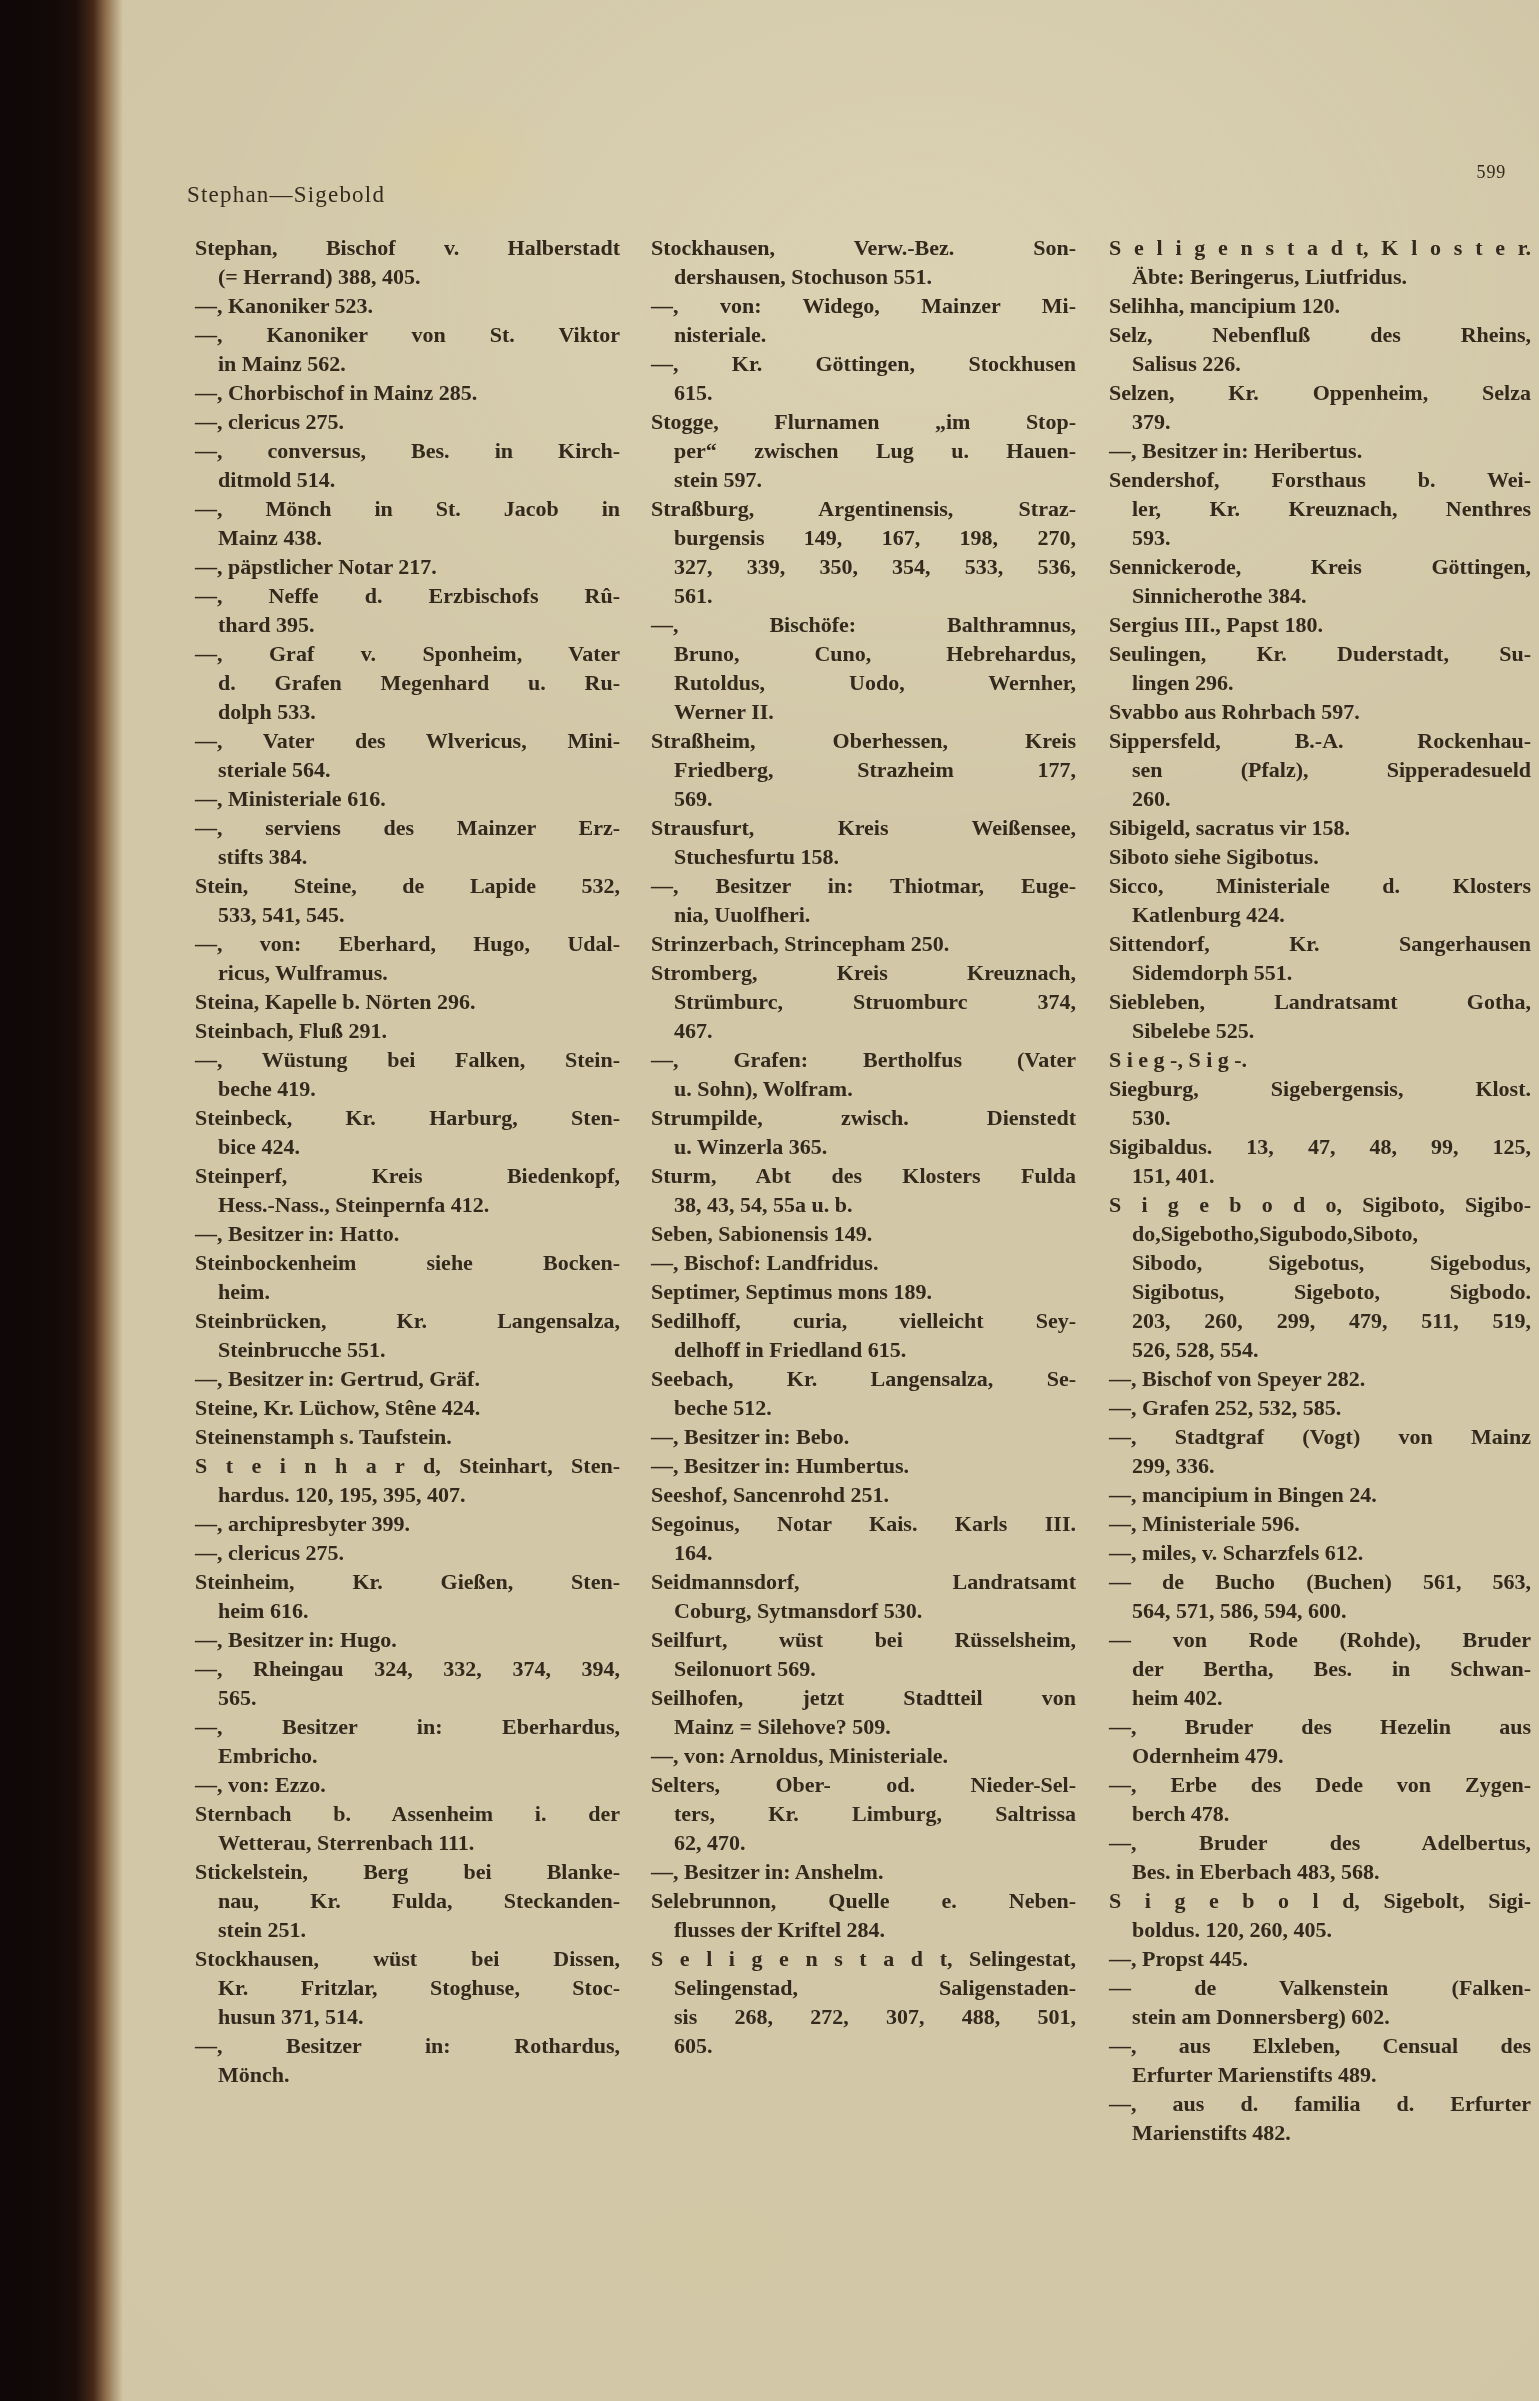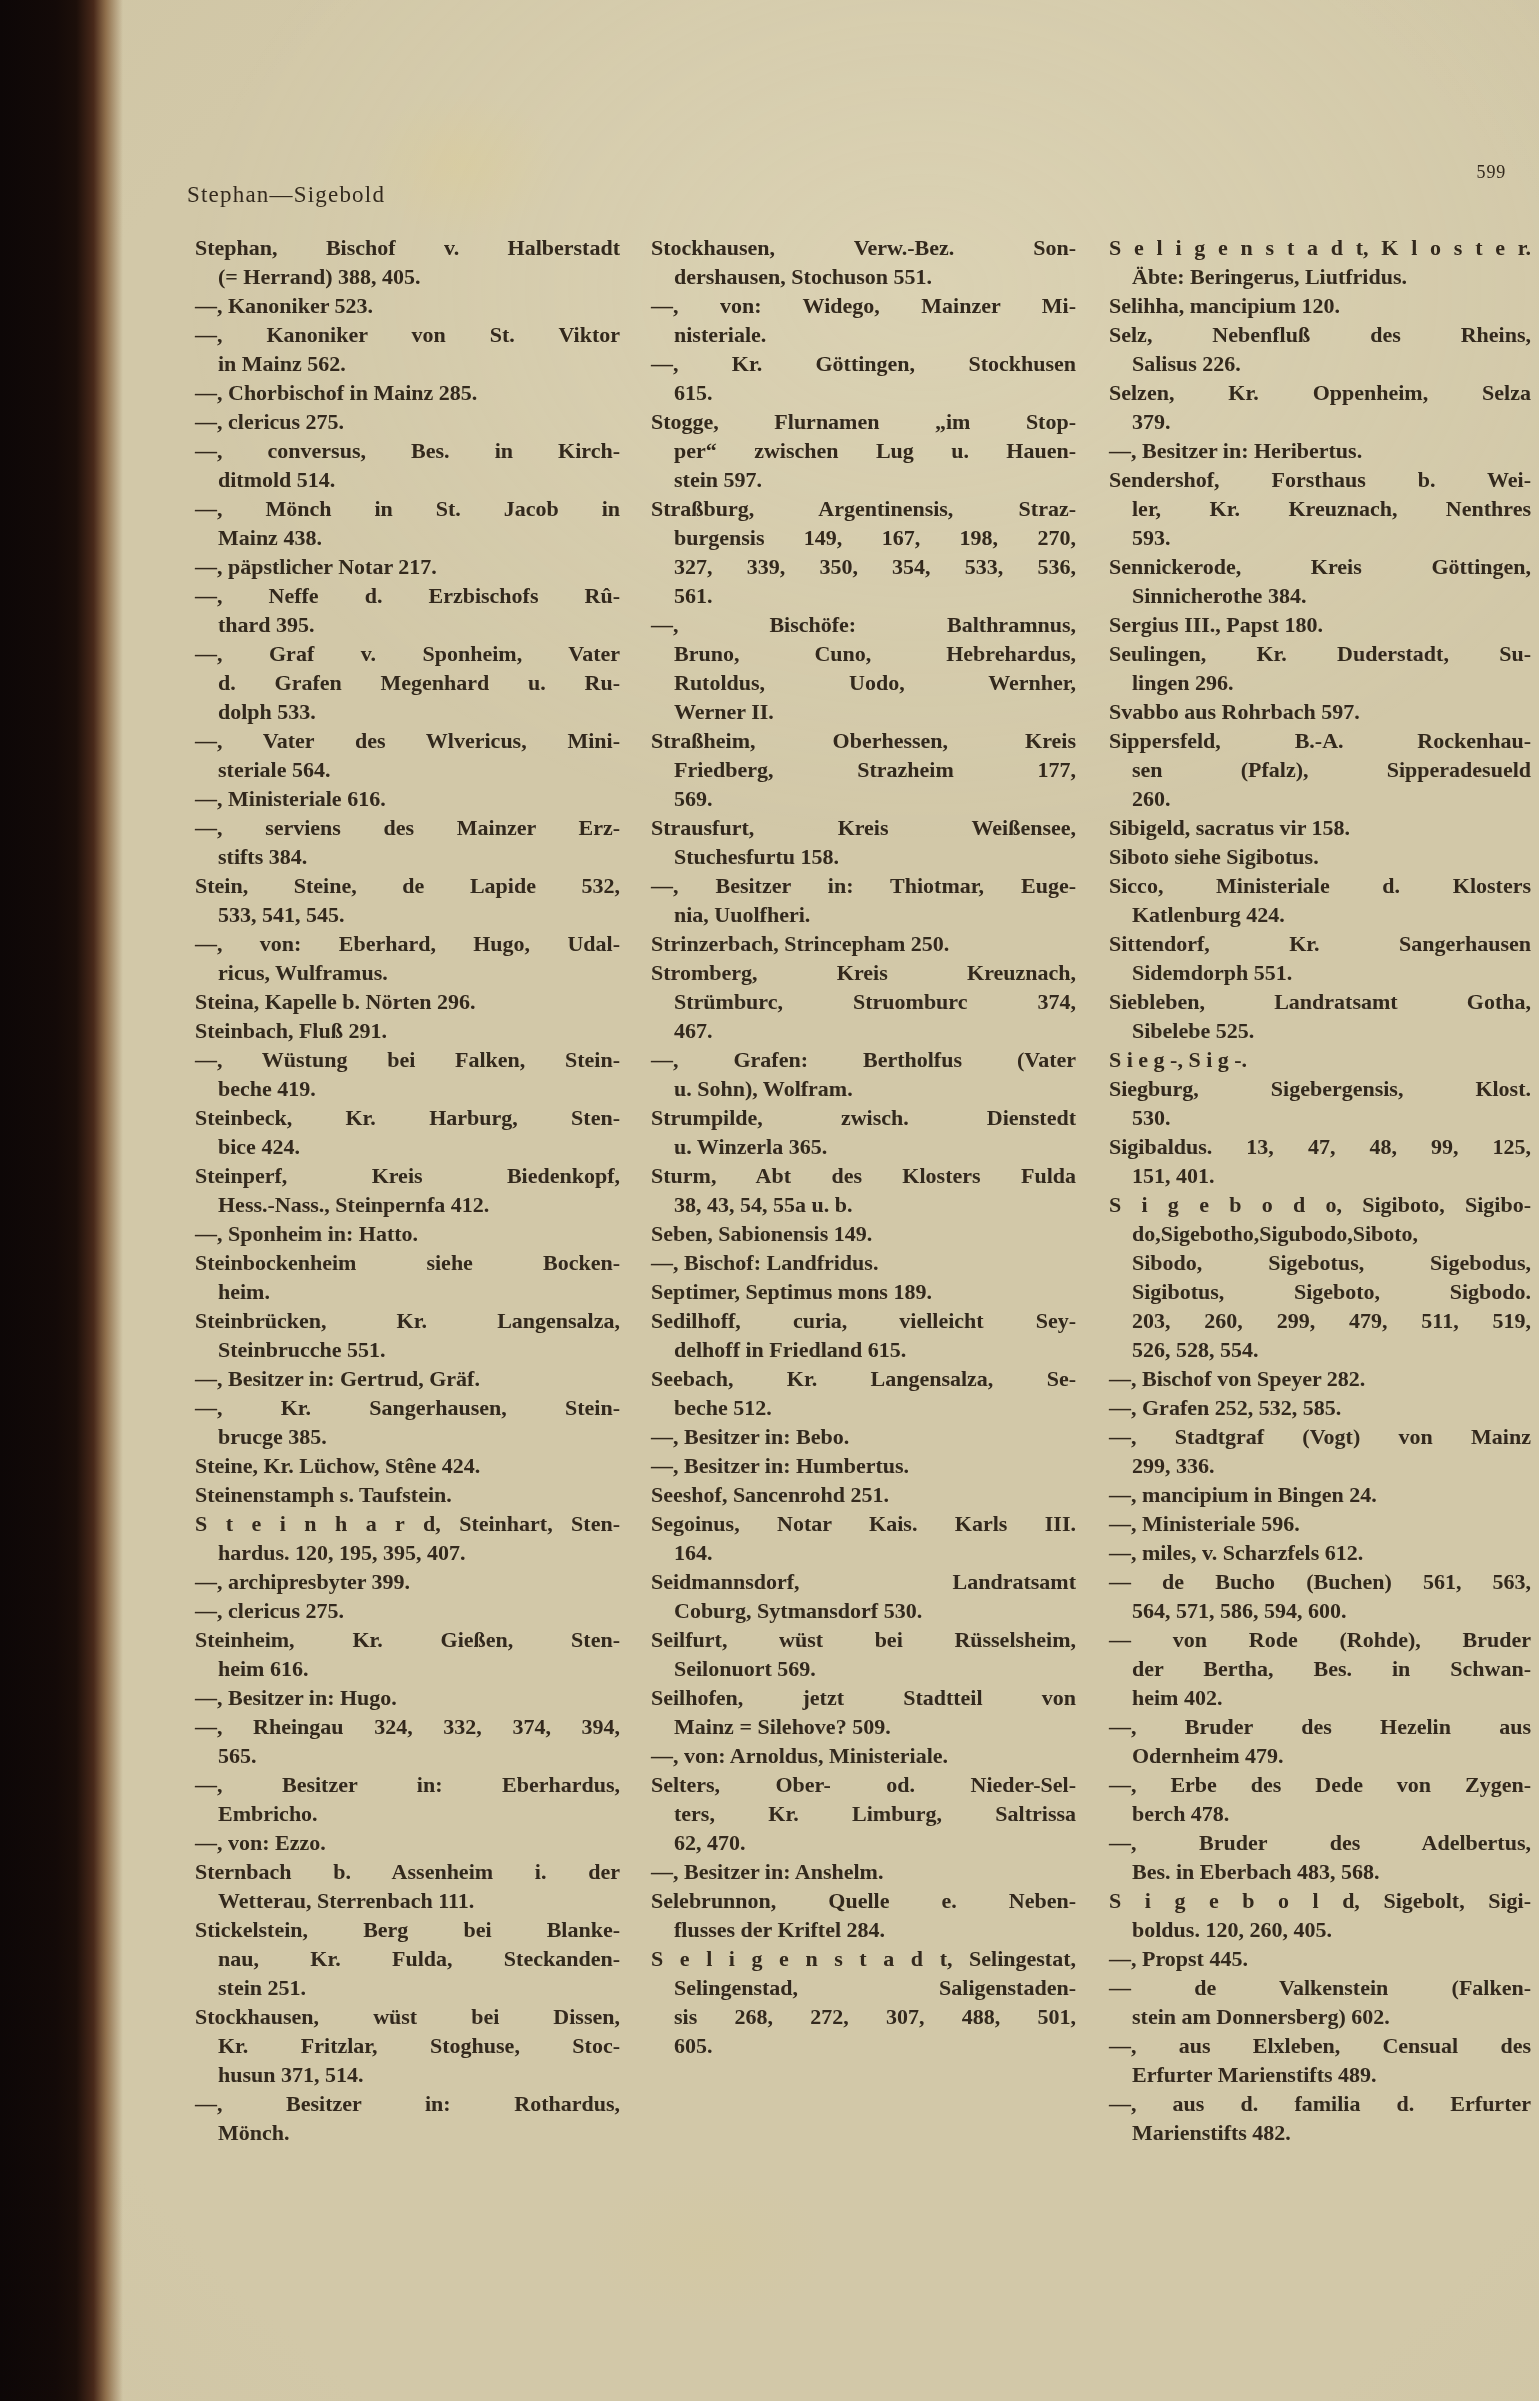--- a/index.html
+++ b/index.html
@@ -155,36 +155,32 @@
     </div>
     <div class="entry">
       <div class="line fill">Steinbeck, Kr. Harburg, Sten-</div>
       <div class="line cont">bice 424.</div>
     </div>
     <div class="entry">
       <div class="line fill">Steinperf, Kreis Biedenkopf,</div>
       <div class="line cont">Hess.-Nass., Steinpernfa 412.</div>
     </div>
     <div class="entry">
-      <div class="line">—, Sponheim in: Hatto.</div>
+      <div class="line">—, Besitzer in: Hatto.</div>
     </div>
     <div class="entry">
       <div class="line fill">Steinbockenheim siehe Bocken-</div>
       <div class="line cont">heim.</div>
     </div>
     <div class="entry">
       <div class="line fill">Steinbrücken, Kr. Langensalza,</div>
       <div class="line cont">Steinbrucche 551.</div>
     </div>
     <div class="entry">
       <div class="line">—, Besitzer in: Gertrud, Gräf.</div>
-    </div>
-    <div class="entry">
-      <div class="line fill">—, Kr. Sangerhausen, Stein-</div>
-      <div class="line cont">brucge 385.</div>
     </div>
     <div class="entry">
       <div class="line">Steine, Kr. Lüchow, Stêne 424.</div>
     </div>
     <div class="entry">
       <div class="line">Steinenstamph s. Taufstein.</div>
     </div>
     <div class="entry">
       <div class="line fill">S t e i n h a r d, Steinhart, Sten-</div>
       <div class="line cont">hardus. 120, 195, 395, 407.</div>

